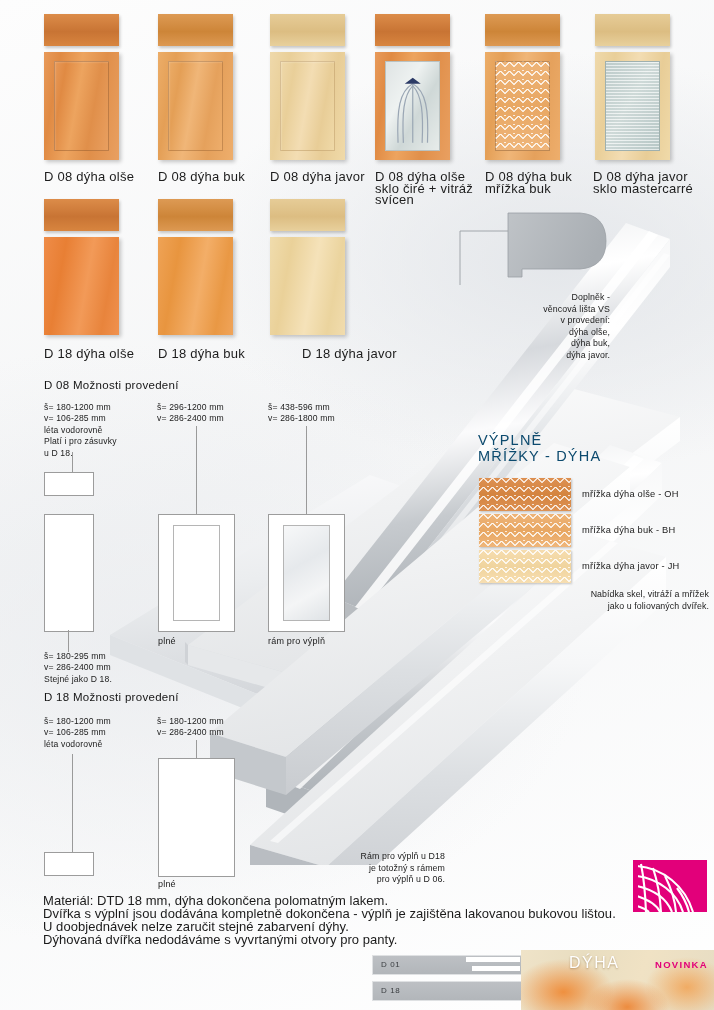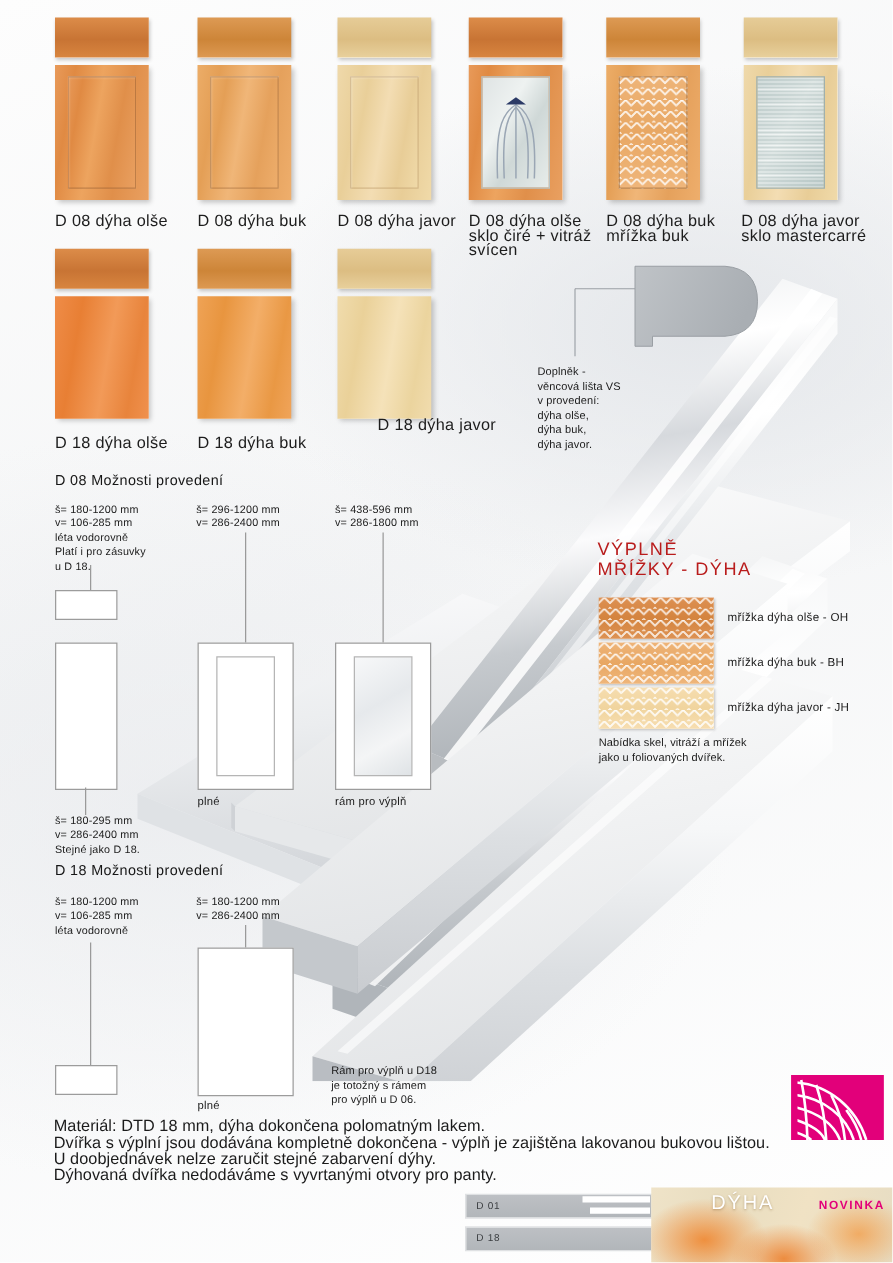--- a/index.html
+++ b/index.html
@@ -61,29 +61,29 @@
       linear-gradient(180deg,#eeb478 0%,#e8a763 50%,#efb67b 100%);}
   .mz-jh{background-image:
       repeating-linear-gradient(45deg,rgba(255,255,255,.8) 0 1.4px,rgba(255,255,255,0) 1.4px 9px),
       repeating-linear-gradient(-45deg,rgba(255,255,255,.8) 0 1.4px,rgba(255,255,255,0) 1.4px 9px),
       linear-gradient(180deg,#f6ddaf 0%,#f0d49e 50%,#f7deb1 100%);}
 
   
   .sec-title{position:absolute;font-size:11.5px;color:#161616;letter-spacing:.3px;}
   .dim{position:absolute;font-size:8.6px;line-height:11.4px;color:#1b1b1b;letter-spacing:.15px;white-space:pre;}
   .lbl{position:absolute;font-size:9px;color:#1b1b1b;letter-spacing:.2px;}
-  .note{position:absolute;font-size:8.8px;line-height:11.6px;color:#1b1b1b;letter-spacing:.1px;white-space:pre;}
+  .note{position:absolute;font-size:8.8px;line-height:11.6px;color:#1b1b1b;letter-spacing:.1px;white-space:pre;text-align:right;}
 
   
   .dwg{position:absolute;background:#fff;border:1px solid #9c9c9c;}
   .dwg .fr{position:absolute;border:1px solid #b5b5b5;}
   .leader{position:absolute;width:1px;background:#9a9a9a;}
 
   
-  .vyp-title{position:absolute;font-size:14.5px;color:#b91c1c;letter-spacing:1.2px;line-height:16px;}
+  .vyp-title{position:absolute;font-size:14.5px;color:#0c4a6e;letter-spacing:1.2px;line-height:16px;}
   .sw{position:absolute;width:92px;height:33px;box-shadow:1px 1px 2px rgba(0,0,0,.22);}
   .sw-lbl{position:absolute;font-size:9.3px;color:#1b1b1b;letter-spacing:.2px;}
 
   
   .footer-text{position:absolute;left:43px;top:894px;width:560px;font-size:13px;line-height:13px;
     color:#1b1b1b;letter-spacing:.05px;white-space:pre;}
   .logo{position:absolute;left:633px;top:860px;width:74px;height:52px;background:#e2007a;overflow:hidden;}
   .logo svg{display:block;}
 
   .legend{position:absolute;left:372px;top:955px;width:148px;height:48px;}
@@ -272,21 +272,21 @@
     <div class="door w-buk-d"></div>
   </div>
   <div class="caption" style="left:158px;top:348px;width:110px;">
     <div>D 18 dýha buk</div>
   </div>
 
   <div class="sample" style="left:270px;top:199px;width:75px;height:136px;">
     <div class="top w-javor-t"></div>
     <div class="door w-javor-d"></div>
   </div>
-  <div class="caption" style="left:270px;top:334px;width:110px;padding-left:32px;">
+  <div class="caption" style="left:270px;top:348px;width:110px;padding-left:32px;">
     <div>D 18 dýha javor</div>
   </div>
 </div>
 
 <svg style="position:absolute;left:430px;top:205px;width:190px;height:120px;" viewBox="0 0 190 120">
   <defs>
     <linearGradient id="profGrad" x1="0" y1="0" x2="1" y2="0.3">
       <stop offset="0" stop-color="#bfc3c7"></stop>
         <stop offset="1" stop-color="#a9aeb3"></stop>
     </linearGradient>

